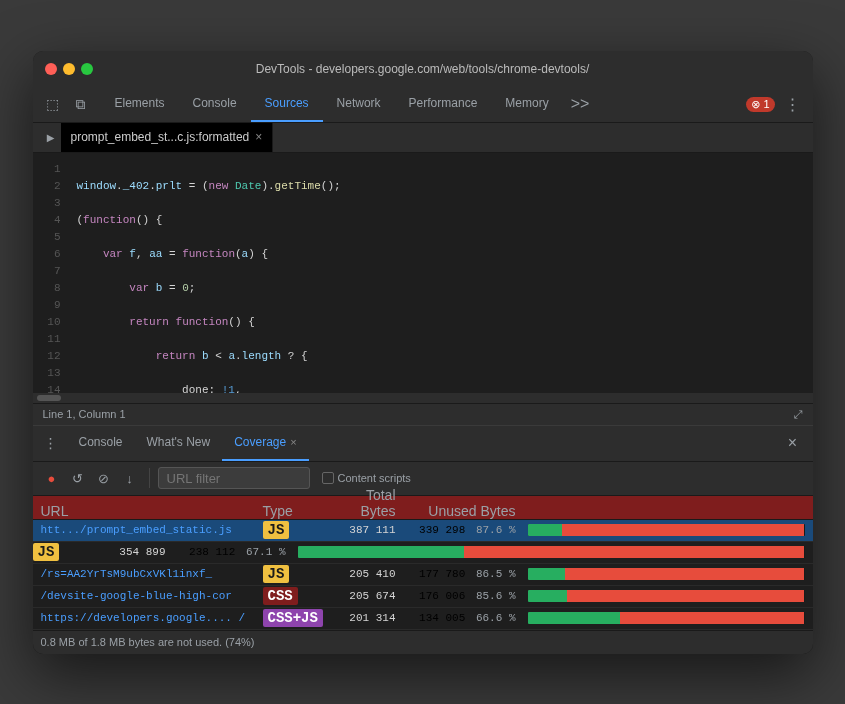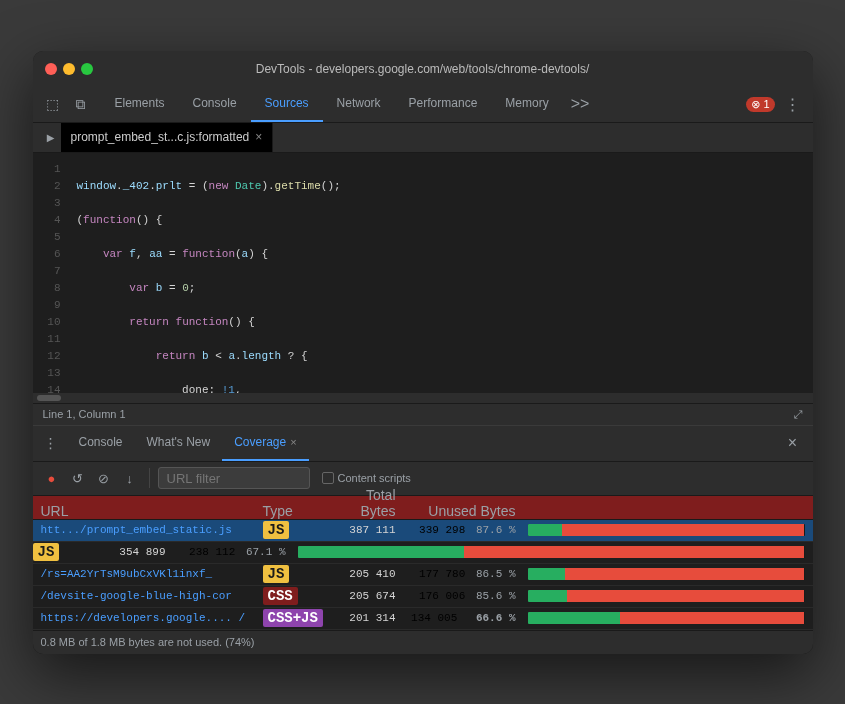--- a/index.html
+++ b/index.html
@@ -595,21 +595,21 @@
       </div>
 
       <div class="table-row">
         <div class="col-url">https://developers.google.... /</div>
         <div class="col-type">
           <span class="type-badge type-cssjs">CSS+JS</span>
         </div>
         <div class="col-total">201 314</div>
         <div class="col-unused">
           <span>134 005</span>
-          <span style="color:#9aa0a6;margin-left:12px;font-weight:bold;">66.6 %</span>
+          <span style="color:#9aa0a6;margin-left:4px;">66.6 %</span>
         </div>
         <div class="col-bar">
           <div class="bar-container">
             <div class="bar-used" style="width:33.4%"></div>
             <div class="bar-unused" style="width:66.6%"></div>
           </div>
         </div>
       </div>
     </div>
 

